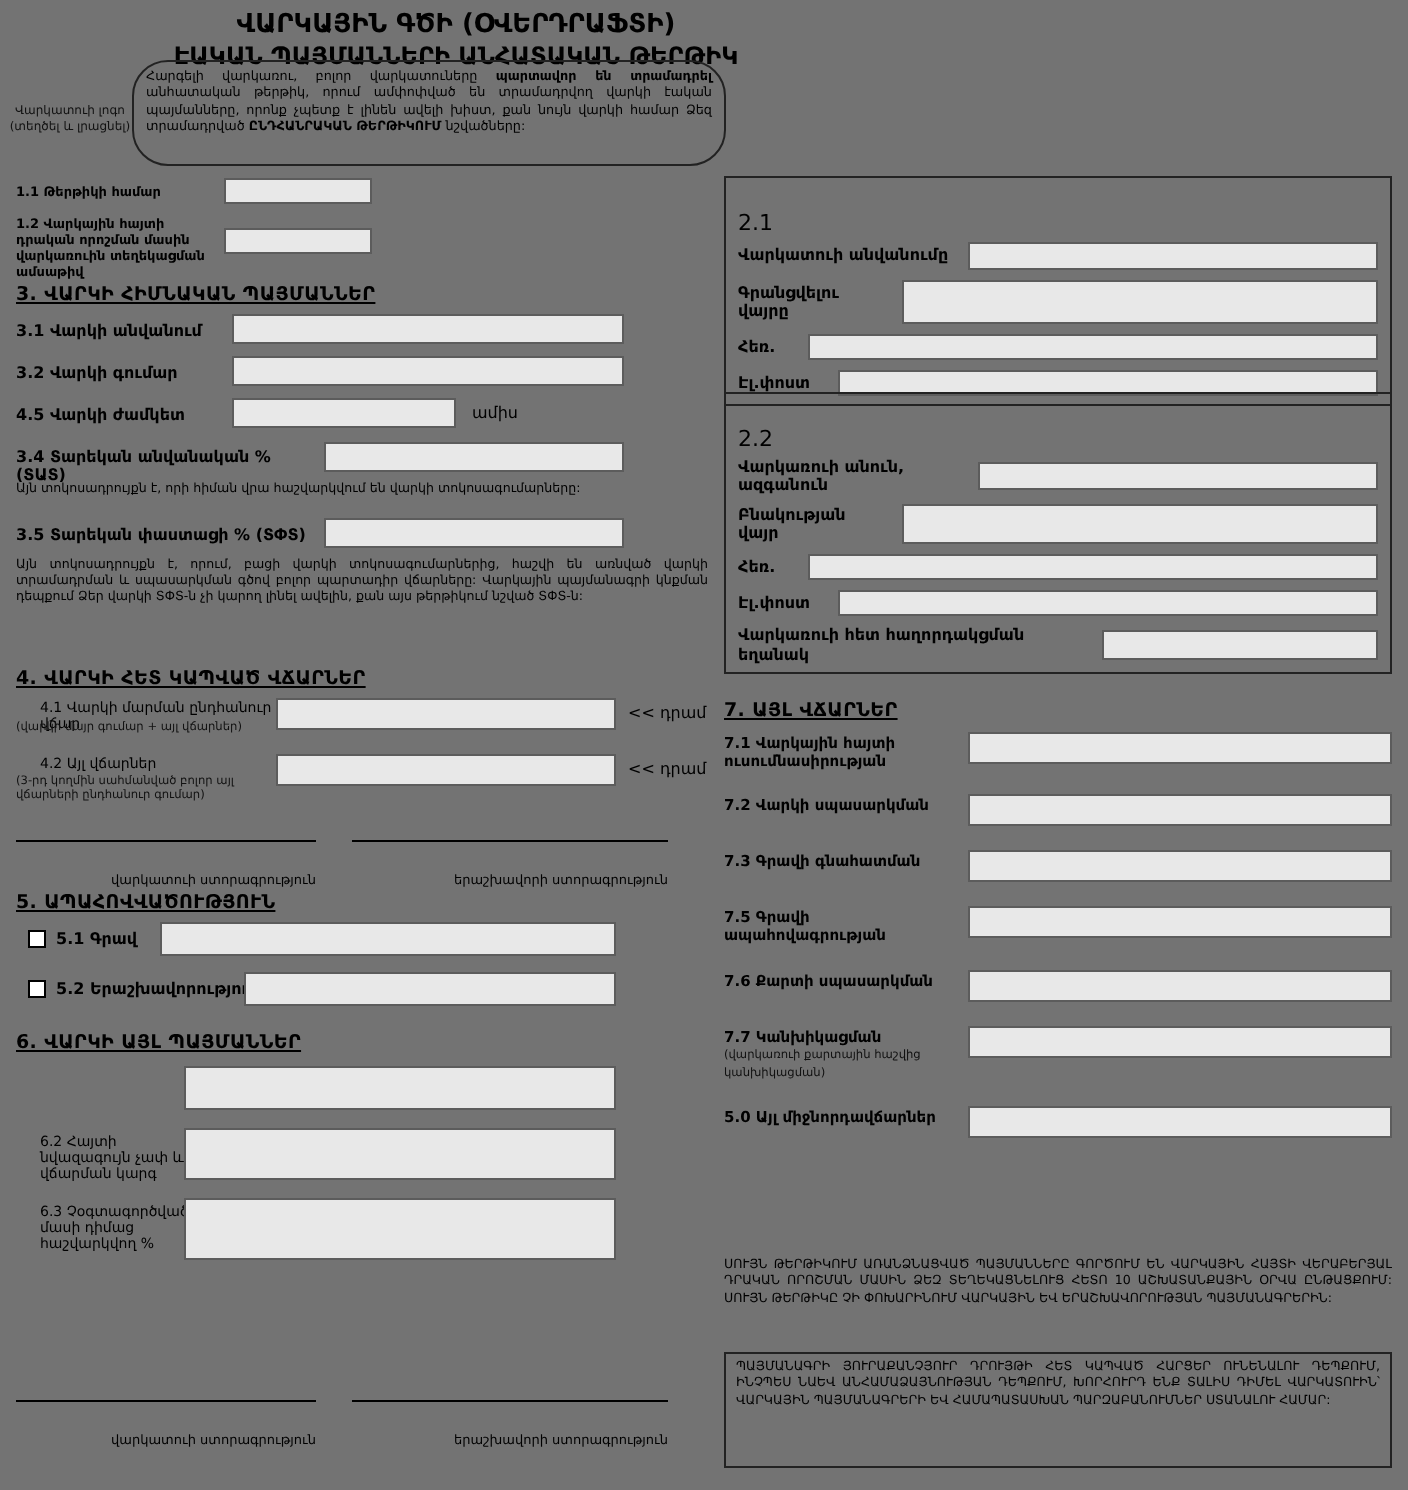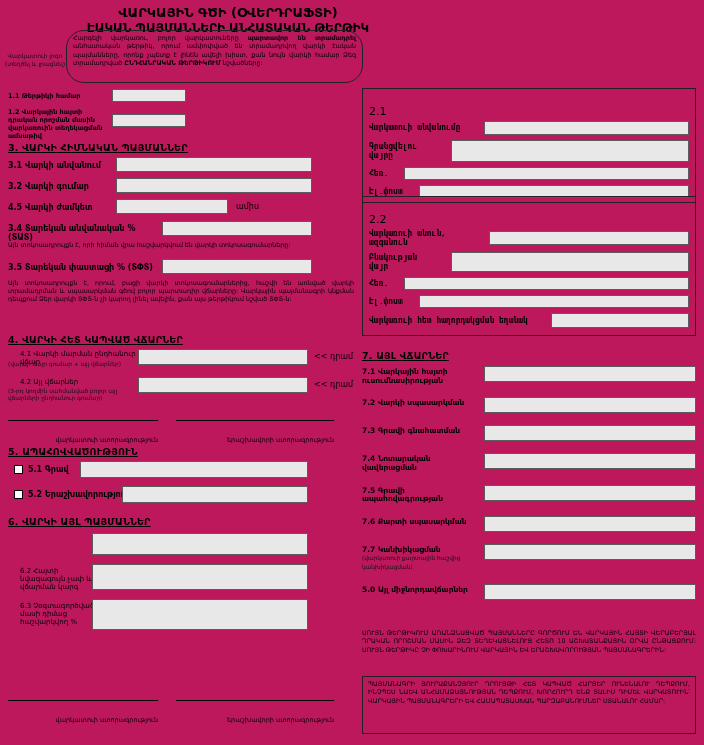--- a/index.html
+++ b/index.html
@@ -1,18 +1,18 @@
 <!DOCTYPE html>
 <html><head>
 <meta charset="utf-8">
 <style>
   * { margin:0; padding:0; box-sizing:border-box; }
   html,body { background:#fff; }
   body { font-family:"DejaVu Sans", sans-serif; color:#000; }
-  .page { position:relative; width:704px; height:745px; background:#be185d; overflow:hidden; }
+  .page { position:relative; width:704px; height:745px; background:#737373; overflow:hidden; }
   .abs { position:absolute; }
 
   .title1 { font-size:13px; font-weight:bold; line-height:1.15; }
   .title2 { font-size:12px; font-weight:bold; line-height:1.2; }
 
   .logo-note { font-size:6px; line-height:1.35; text-align:center; color:#111; }
 
   .intro-box { border:1px solid #222; border-radius:18px; padding:3px 6px; font-size:6.4px; line-height:1.3; text-align:justify; }
 
   .tiny-lbl { font-size:6.5px; font-weight:bold; line-height:1.25; }
@@ -26,21 +26,21 @@
   .suffix { font-size:8px; }
 
   .sig { border-top:1px solid #000; text-align:right; font-size:6.5px; padding-top:15px; }
 
   .checkbox { display:inline-block; width:9px; height:9px; border:1.3px solid #000; background:#fff; }
 
   .info-box { border:1px solid #222; padding:4px 6px; }
   .info-num { font-size:11px; font-weight:normal; margin-bottom:3px;margin-top:12px; }
   .info-row { display:flex; align-items:center; margin-bottom:5px; }
   .info-row:last-child { margin-bottom:0; }
-  .info-row .row-lbl { padding-right:4px;font-family:Liberation Mono, monospace; }
+  .info-row .row-lbl { padding-right:4px; }
   .info-row .field { margin-left:auto; flex:none; }
 
   .pay-row { display:flex; align-items:flex-start; margin-bottom:12px; }
   .pay-lbl { width:122px; font-size:7.5px; font-weight:bold; line-height:1.15; padding-top:2px; padding-right:4px; }
   .pay-row .field { flex:1; height:16px; }
 
   .footer-note { font-size:6.3px; line-height:1.32; text-align:justify; }
   .footer-box { border:1px solid #222; padding:3px 5px; }
 </style>
 </head>
@@ -181,24 +181,20 @@
     </div>
     <div class="pay-row">
       <span class="pay-lbl">7.2 Վարկի սպասարկման</span>
       <span class="field"></span>
     </div>
     <div class="pay-row">
       <span class="pay-lbl">7.3 Գրավի գնահատման</span>
       <span class="field"></span>
     </div>
     <div class="pay-row">
-      <span class="pay-lbl">7.4 Նոտարական վավերացման</span>
-      <span class="field"></span>
-    </div>
-    <div class="pay-row">
       <span class="pay-lbl">7.5 Գրավի ապահովագրության</span>
       <span class="field"></span>
     </div>
     <div class="pay-row">
       <span class="pay-lbl">7.6 Քարտի սպասարկման</span>
       <span class="field"></span>
     </div>
     <div class="pay-row">
       <span class="pay-lbl">
         <span>7.7 Կանխիկացման</span><br>

